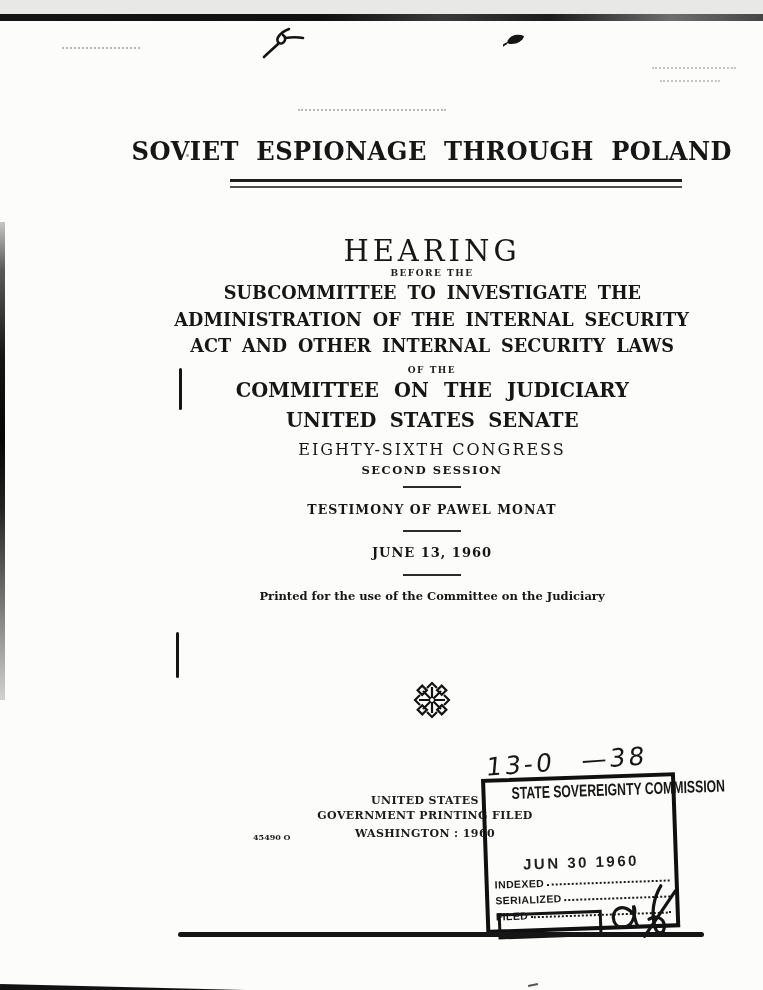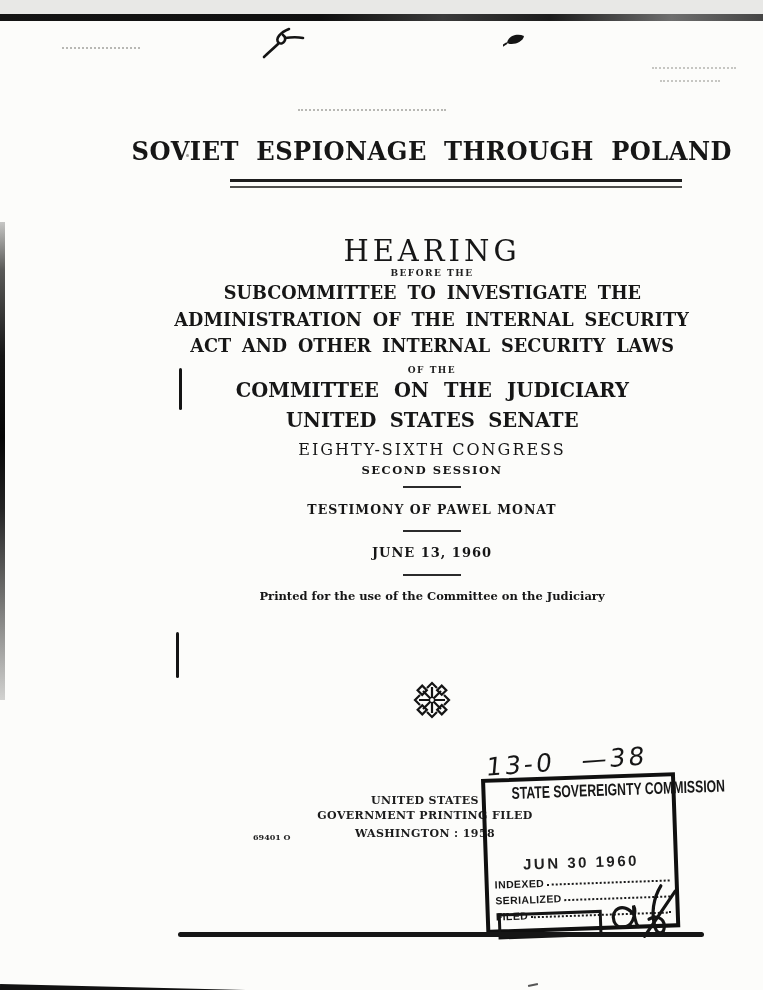--- a/index.html
+++ b/index.html
@@ -132,22 +132,22 @@
       <rect x="7" y="7" width="6.5" height="6.5" transform="rotate(45 10.2 10.2)"></rect>
       <rect x="26.5" y="7" width="6.5" height="6.5" transform="rotate(45 29.8 10.2)"></rect>
       <rect x="7" y="26.5" width="6.5" height="6.5" transform="rotate(45 10.2 29.8)"></rect>
       <rect x="26.5" y="26.5" width="6.5" height="6.5" transform="rotate(45 29.8 29.8)"></rect>
     </g>
     <circle cx="20" cy="20" r="2.6" fill="#fcfcfa" stroke="#141414" stroke-width="1.4"></circle>
   </svg>
 
   <div class="abs imprint" style="top:780px;">UNITED STATES</div>
   <div class="abs imprint" style="top:795px;">GOVERNMENT PRINTING FILED</div>
-  <div class="abs imprint" style="top:813px;">WASHINGTON : 1958</div>
-  <div class="abs job">69401 O</div>
+  <div class="abs imprint" style="top:813px;">WASHINGTON : 1960</div>
+  <div class="abs job">45490 O</div>
 
   <div class="abs handnum">
     <span>13-0 —38</span>
   </div>
 
   <div class="abs stamp">
     <div class="stamp-header">STATE SOVEREIGNTY COMMISSION</div>
     <div class="stamp-date">JUN 30 1960</div>
     <div class="stamp-rows">
       <div class="stamp-row">

